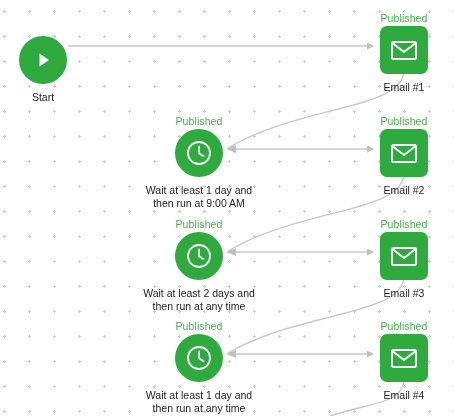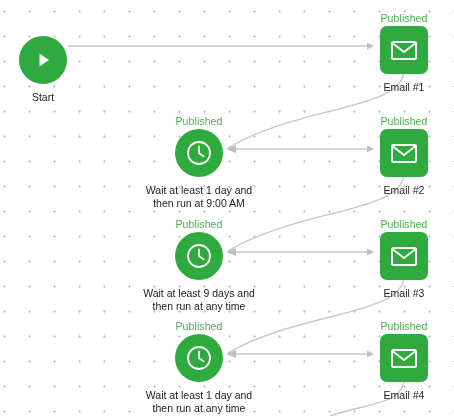--- a/index.html
+++ b/index.html
@@ -165,21 +165,21 @@
     <div class="shape-wrap">
       <div class="shape circle">
         <span>
           <svg width="26" height="26" viewBox="0 0 26 26">
             <circle cx="13" cy="13" r="11" fill="none" stroke="#ffffff" stroke-width="1.8"></circle>
             <path d="M13,6.5 L13,13.3 L17.6,16.2" fill="none" stroke="#ffffff" stroke-width="1.8" stroke-linecap="round"></path>
           </svg>
         </span>
       </div>
     </div>
-    <div class="caption">Wait at least 9 days and
+    <div class="caption">Wait at least 2 days and
 then run at any time</div>
   </div>
 
   <div class="node" style="left:404px; top:218px;">
     <div class="status">Published</div>
     <div class="shape-wrap">
       <div class="shape rounded">
         <span>
           <svg width="26" height="19" viewBox="0 0 26 19">
             <rect x="1" y="1" width="24" height="17" rx="1.5" fill="none" stroke="#ffffff" stroke-width="2"></rect>

